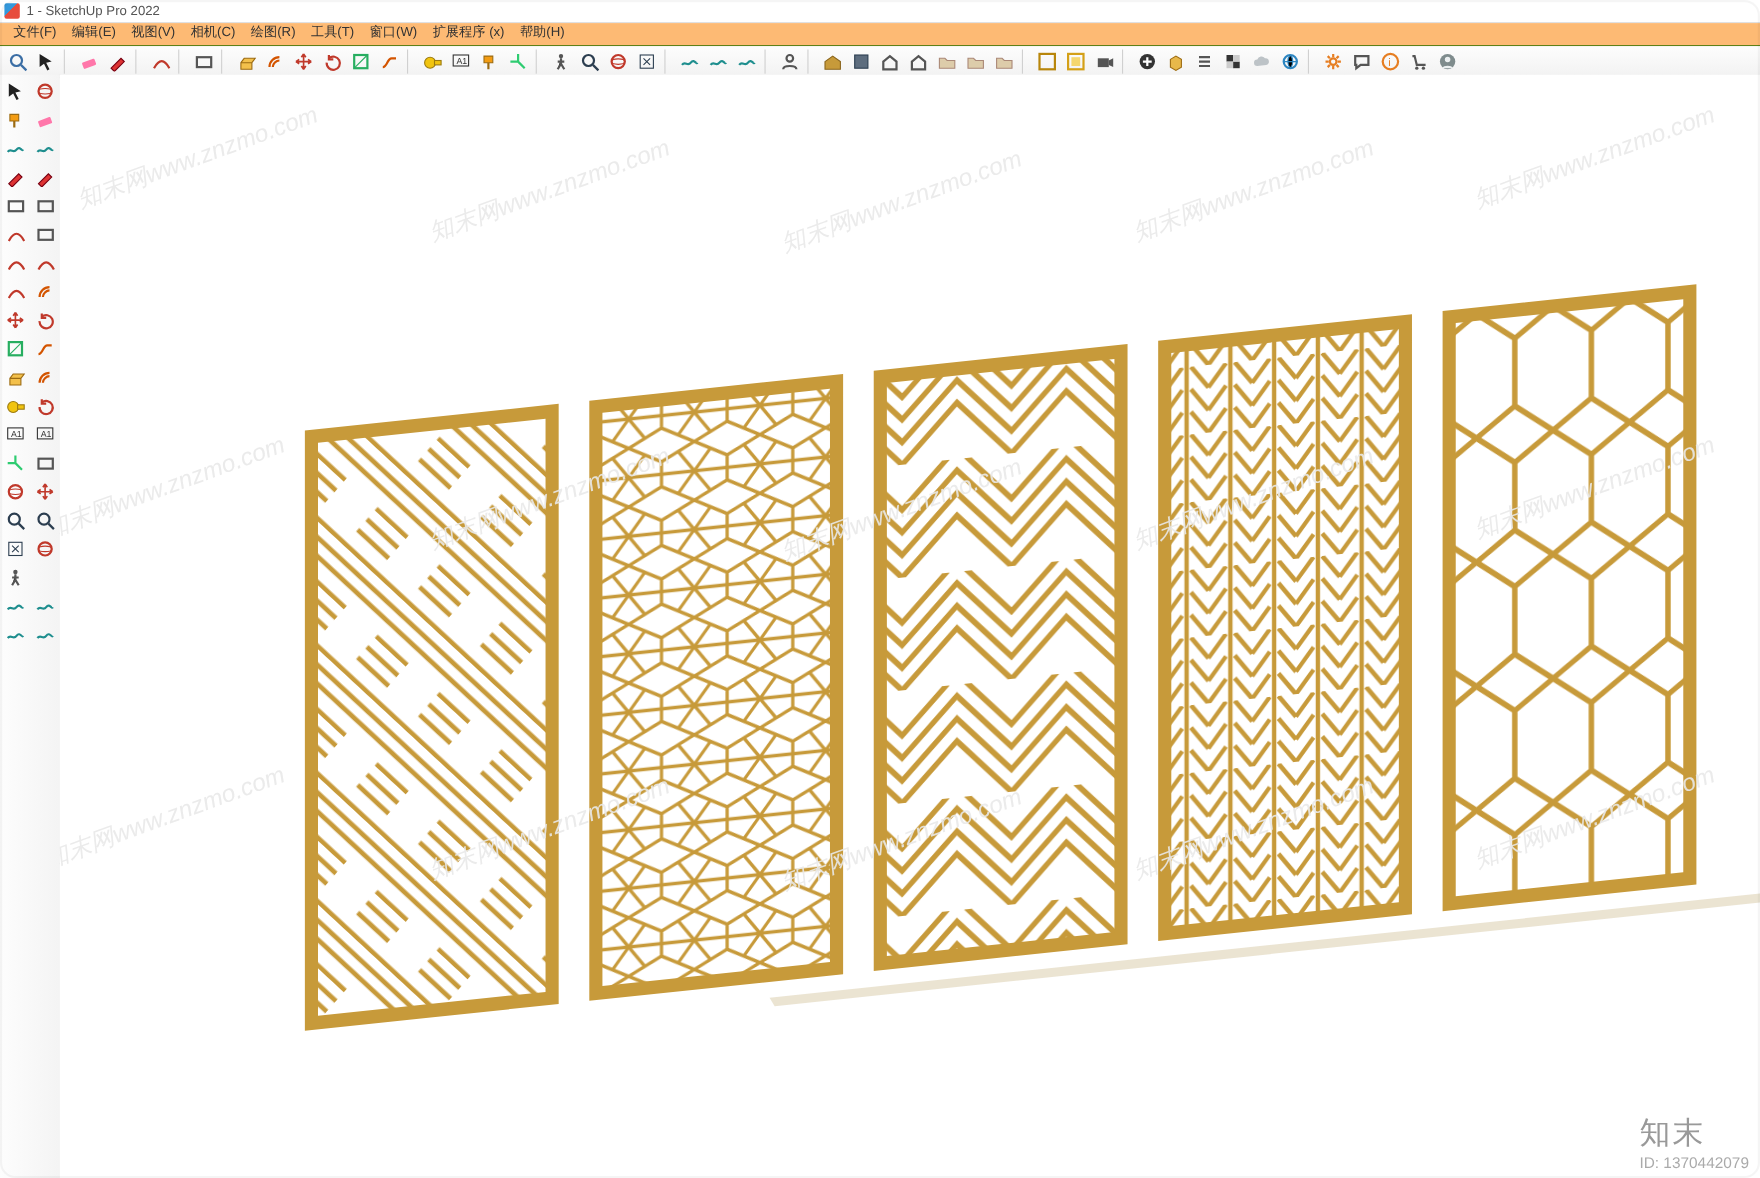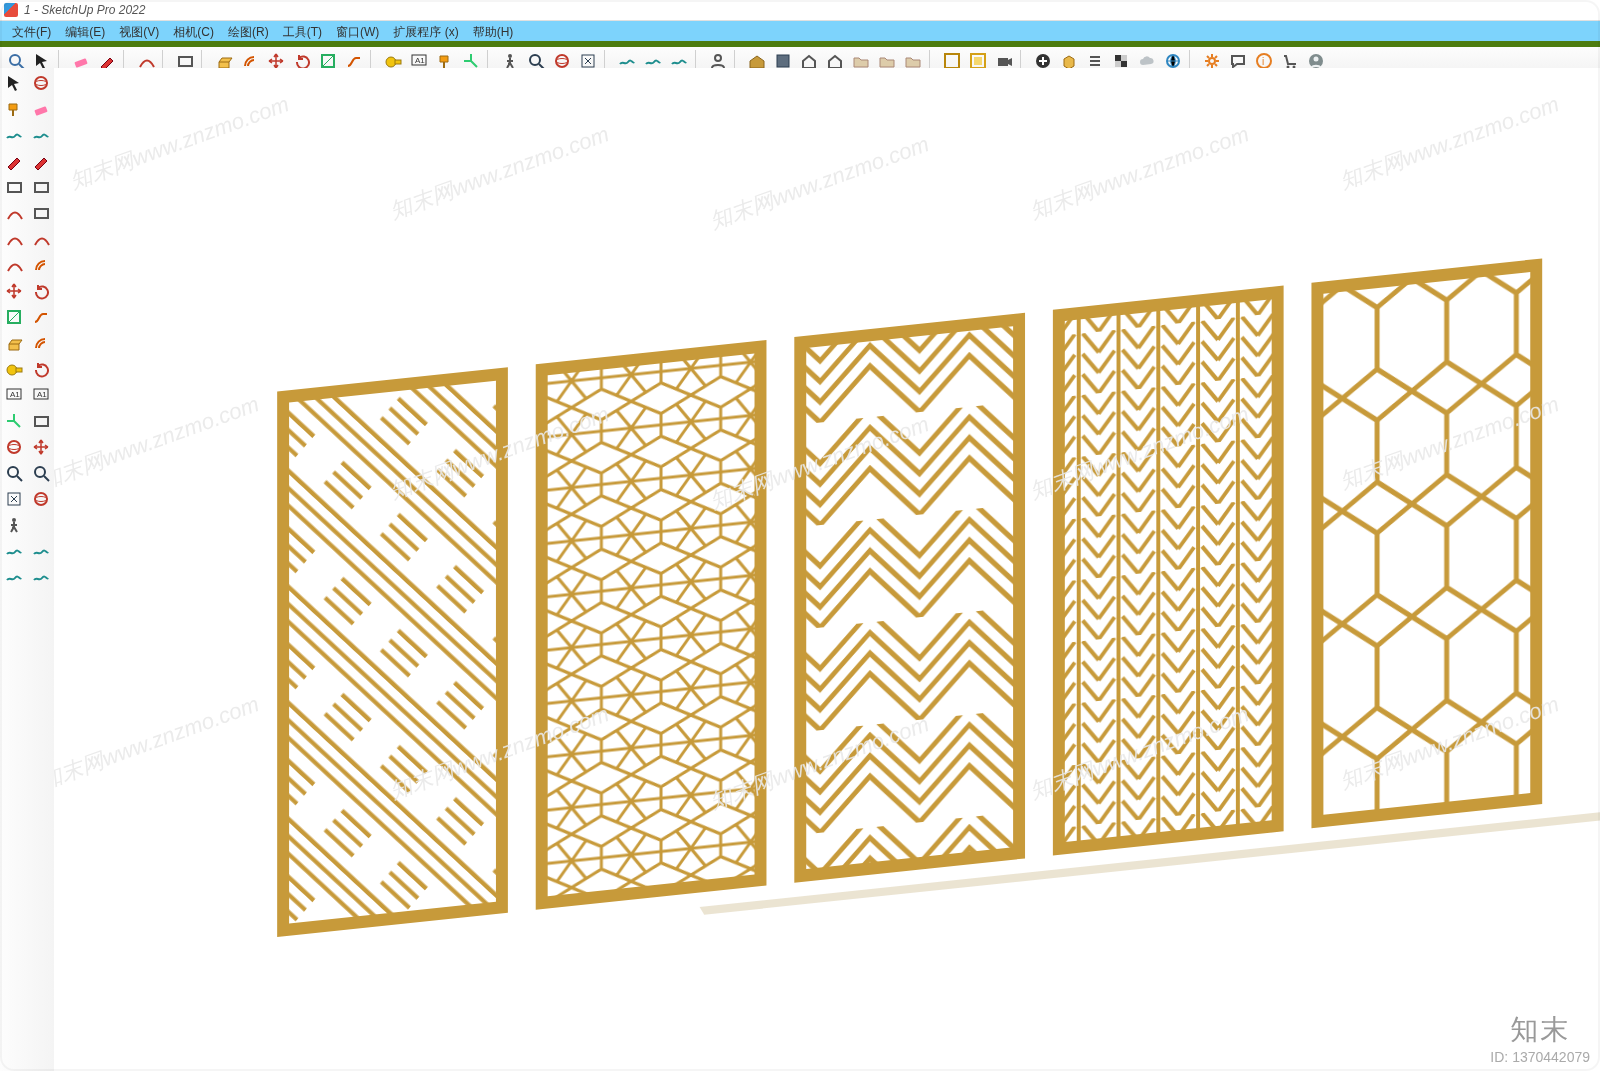--- a/index.html
+++ b/index.html
@@ -1,36 +1,36 @@
 <!DOCTYPE html>
 <html><head>
 <meta charset="utf-8">
 <style>
   html, body { margin:0; padding:0; width:1600px; height:1071px; font-family: "Microsoft YaHei", Arial, sans-serif; font-size:12px; overflow:hidden; background:#fff; }
-  .title-bar { height:20px; line-height:20px; background:#fff; color:#555; display:flex; align-items:center; padding:0 4px; gap:6px; border-bottom:1px solid #e0e0e0;font-style:italic; }
+  .title-bar { height:20px; line-height:20px; background:#fff; color:#555; display:flex; align-items:center; padding:0 4px; gap:6px; border-bottom:1px solid #e0e0e0; }
   .title-bar .app-icon { width:14px; height:14px; background:linear-gradient(135deg,#3498db 40%,#e74c3c 40%); border-radius:2px; }
-  .menu-bar { height:20px; background:#7dd3fc; display:flex; align-items:flex-end; gap:2px; padding:0 6px; border-bottom:6px solid #4d7c0f; color:#333; }
+  .menu-bar { height:20px; background:#fdba74; display:flex; align-items:flex-start; gap:2px; padding:0 6px; border-bottom:1px solid #4d7c0f; color:#333; }
   .menu-bar span { padding:0 6px; cursor:default; }
 
   .toolbar-row { height:28px; background:linear-gradient(#fdfdfd,#f2f2f2); border-bottom:1px solid #d6d6d6; display:flex; align-items:center; padding:0 4px; gap:2px; flex-wrap:nowrap; overflow:hidden; }
   .tb-btn { width:22px; height:22px; display:flex; align-items:center; justify-content:center; border:1px solid transparent; border-radius:3px; }
   .tb-sep { width:6px; height:22px; border-left:1px solid #d0d0d0; margin:0 2px; }
 
   .left-rail { position:absolute; left:0; top:68px; bottom:0; width:54px;
     background:linear-gradient(to right,#fdfdfd,#f4f4f4); border-right:1px solid #d6d6d6;
     display:flex; flex-direction:column; gap:0; padding-top:2px; }
   .rail-row { height:26px; display:flex; align-items:center; justify-content:space-around; }
   .rail-btn { width:22px; height:22px; display:flex; align-items:center; justify-content:center; border:1px solid transparent; border-radius:3px; }
 
   .viewport { position:absolute; left:54px; right:0; top:68px; bottom:0; background:#fff; overflow:hidden; }
   .viewport svg { width:100%; height:100%; display:block; }
 
   
   .wm { position:absolute; color:#e9e9e9; font-size:22px; font-style:italic; white-space:nowrap; transform:rotate(-20deg); pointer-events:none; opacity:.9;}
-  .wm-badge { position:absolute; right:10px; bottom:6px; text-align:center; color:#aaaaaa; font-size:14px; text-shadow:0 0 2px #fff; }
+  .wm-badge { position:absolute; right:10px; bottom:6px; text-align:left; color:#aaaaaa; font-size:14px; text-shadow:0 0 2px #fff; }
   .wm-badge .zn { font-size:28px; color:#999; letter-spacing:2px; }
 
   .round-frame { position:absolute; inset:0; pointer-events:none; border-radius:14px; box-shadow:inset 0 0 0 2px rgba(0,0,0,.04); }
 
 </style>
 </head>
 <body>
 
 <div class="title-bar">
   <span class="app-icon"></span>

